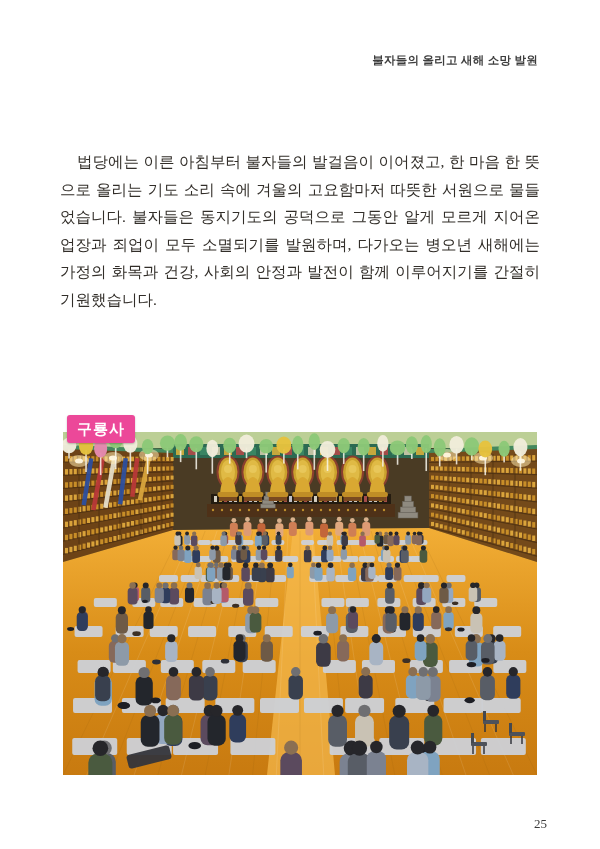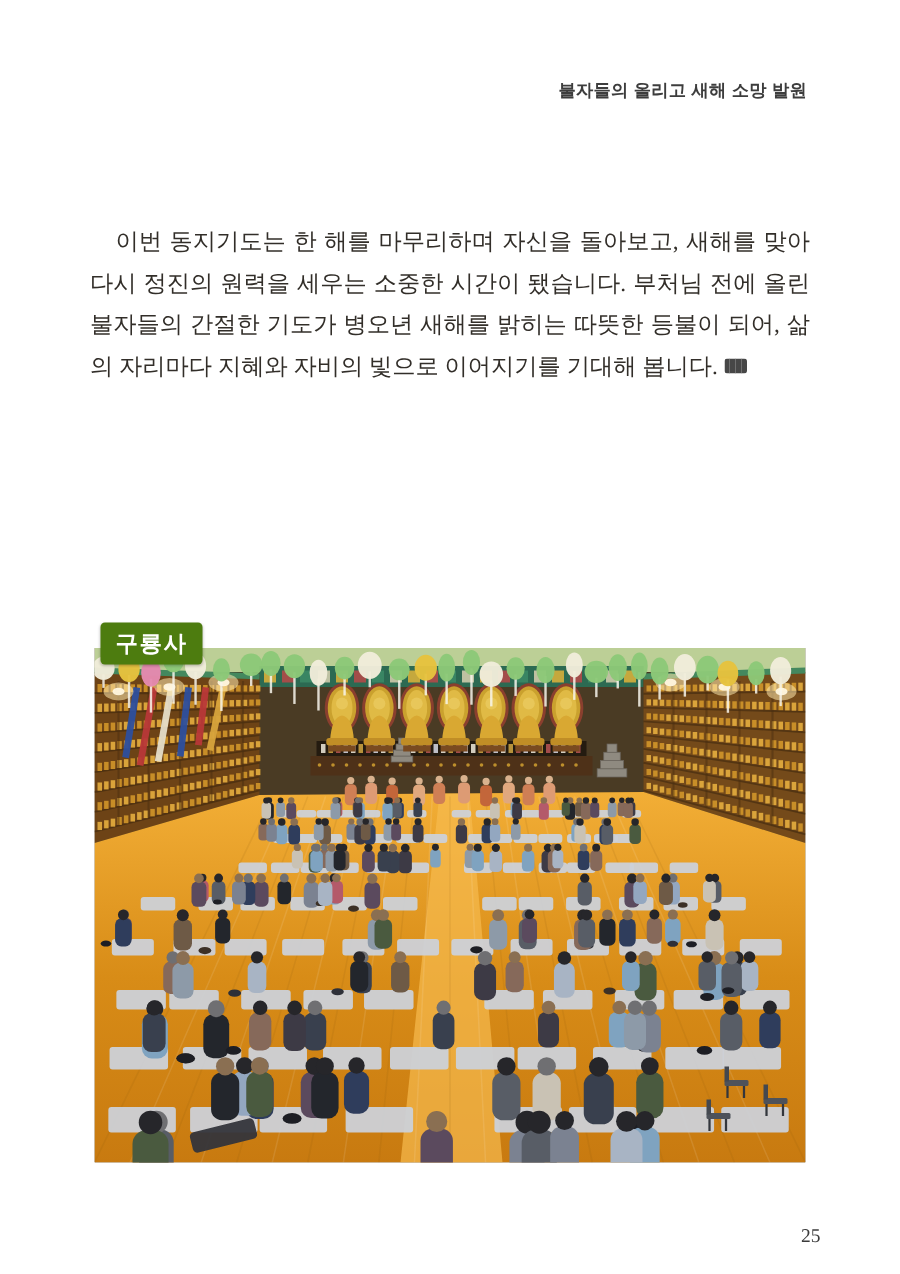--- a/index.html
+++ b/index.html
@@ -38,24 +38,24 @@
   }
 </style>
 </head>
 <body>
 
 <div class="page">
 
   <div class="header-title">불자들의 올리고 새해 소망 발원</div>
 
   <div class="article">
-    <p><span>이번 동지기도는 한 해를 마무리하며 자신을 돌아보고, 새해를 맞아 다시 정진의 원력을 세우는 소중한 시간이 됐습니다. 부처님 전에 올린 불자들의 간절한 기도가 병오년 새해를 밝히는 따뜻한 등불이 되어, 삶의 자리마다 지혜와 자비의 빛으로 이어지기를 기대해 봅니다.</span><span class="endmark"></span></p>
+    <p><span>법당에는 이른 아침부터 불자들의 발걸음이 이어졌고, 한 마음 한 뜻으로 올리는 기도 소리 속에 겨울의 고요함마저 따뜻한 서원으로 물들었습니다. 불자들은 동지기도의 공덕으로 그동안 알게 모르게 지어온 업장과 죄업이 모두 소멸되기를 발원하며, 다가오는 병오년 새해에는 가정의 화목과 건강, 사회의 안정과 발전이 함께 이루어지기를 간절히 기원했습니다.</span></p>
   </div>
 
-  <div class="photo-badge" style="background: #4d7c0f;">구룡사</div>
+  <div class="photo-badge" style="background: #ec4899;">구룡사</div>
 
   <div class="photo-frame">
     <svg id="temple-photo" viewBox="0 0 474 343">
       <defs>
         <linearGradient id="floorG" x1="0" y1="0" x2="0" y2="1">
           <stop offset="0" stop-color="#f2ae36"></stop>
           <stop offset="0.5" stop-color="#d88c17"></stop>
           <stop offset="1" stop-color="#c87a10"></stop>
         </linearGradient>
       </defs>

